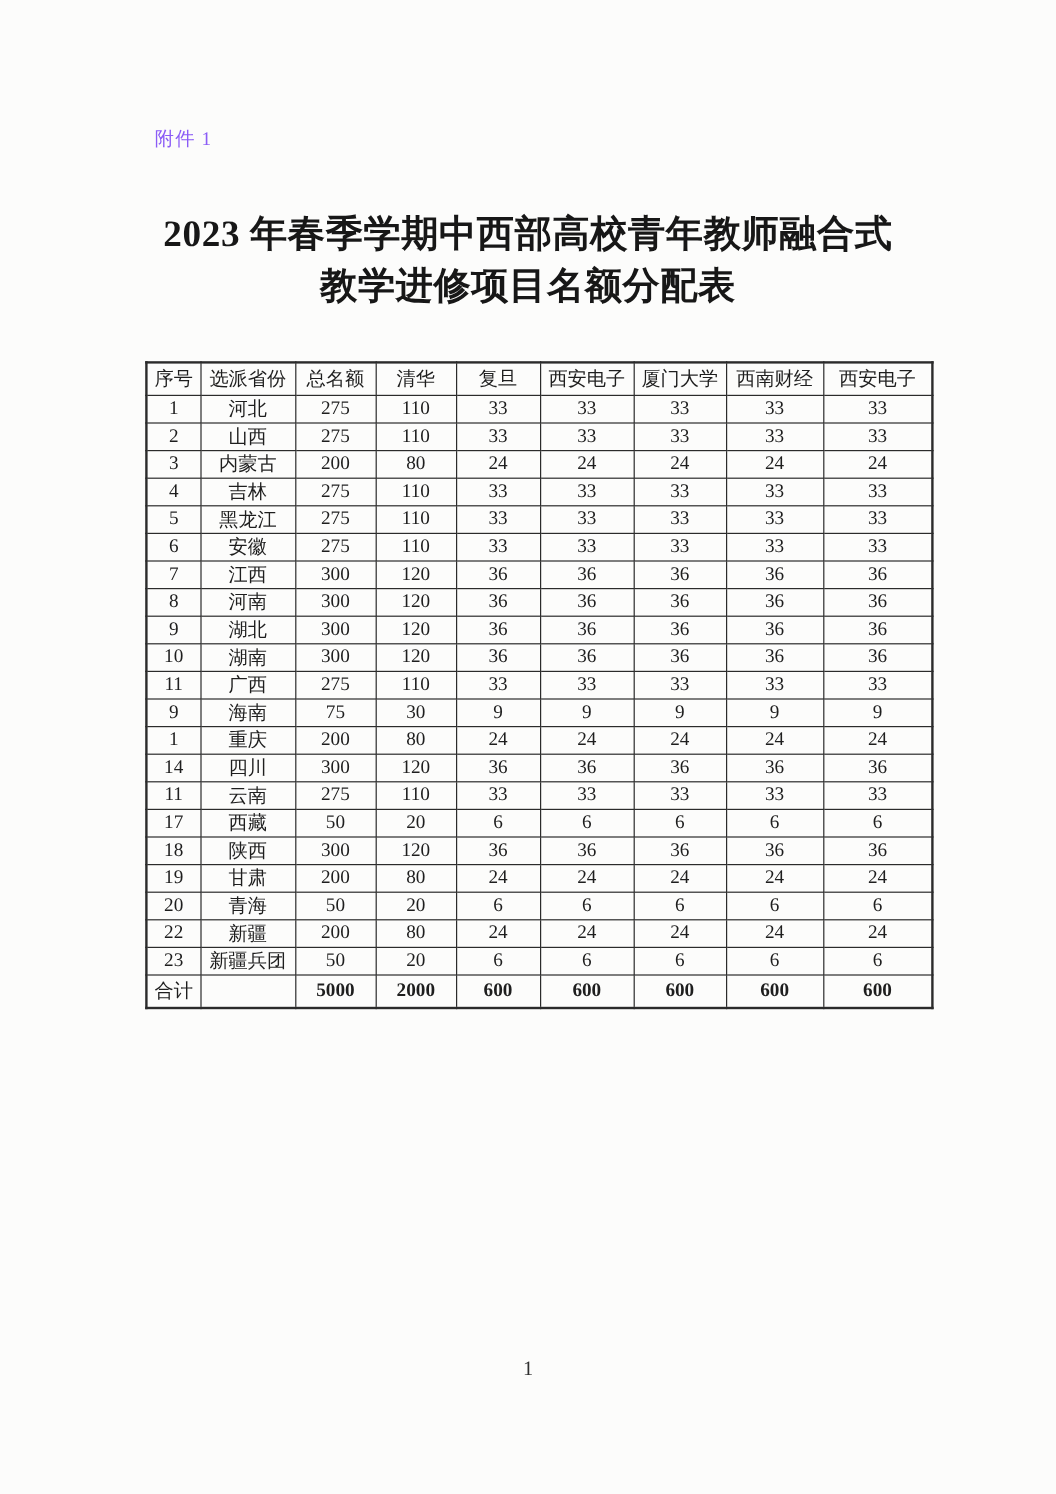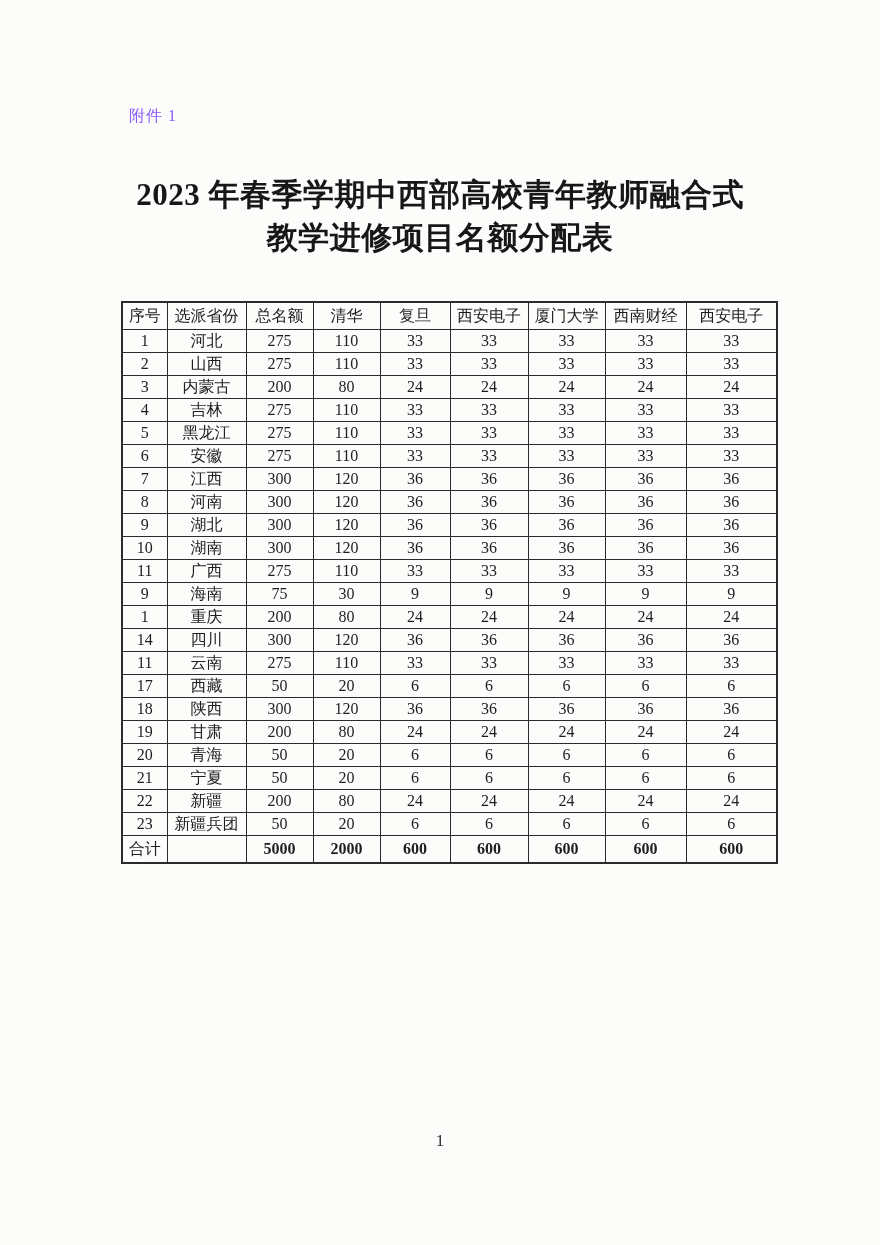--- a/index.html
+++ b/index.html
@@ -320,31 +320,20 @@
             <td>青海</td>
             <td>50</td>
             <td>20</td>
             <td>6</td>
             <td>6</td>
             <td>6</td>
             <td>6</td>
             <td>6</td>
           </tr>
           <tr>
-            <td>21</td>
-            <td>宁夏</td>
-            <td>50</td>
-            <td>20</td>
-            <td>6</td>
-            <td>6</td>
-            <td>6</td>
-            <td>6</td>
-            <td>6</td>
-          </tr>
-          <tr>
             <td>22</td>
             <td>新疆</td>
             <td>200</td>
             <td>80</td>
             <td>24</td>
             <td>24</td>
             <td>24</td>
             <td>24</td>
             <td>24</td>
           </tr>

